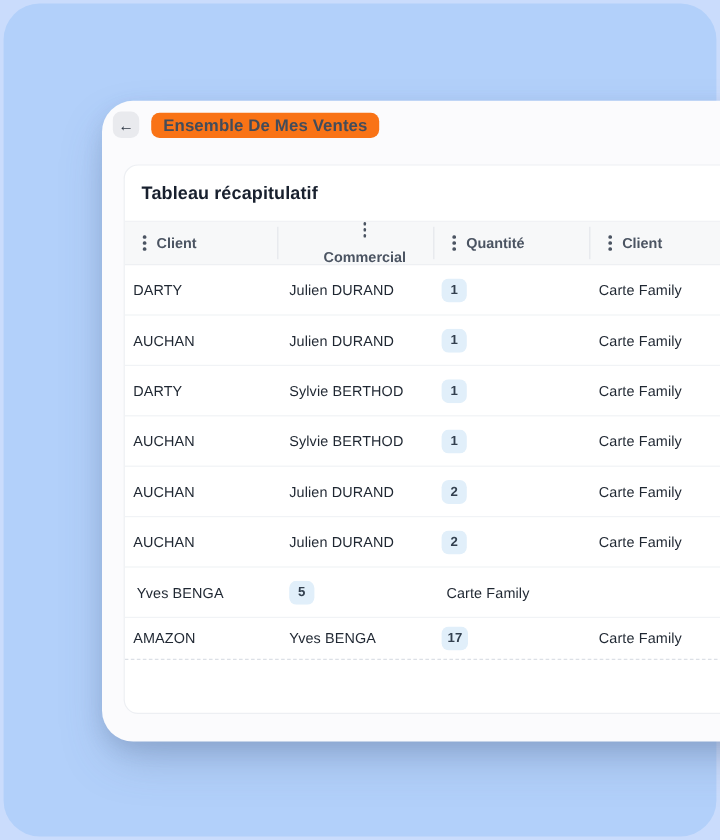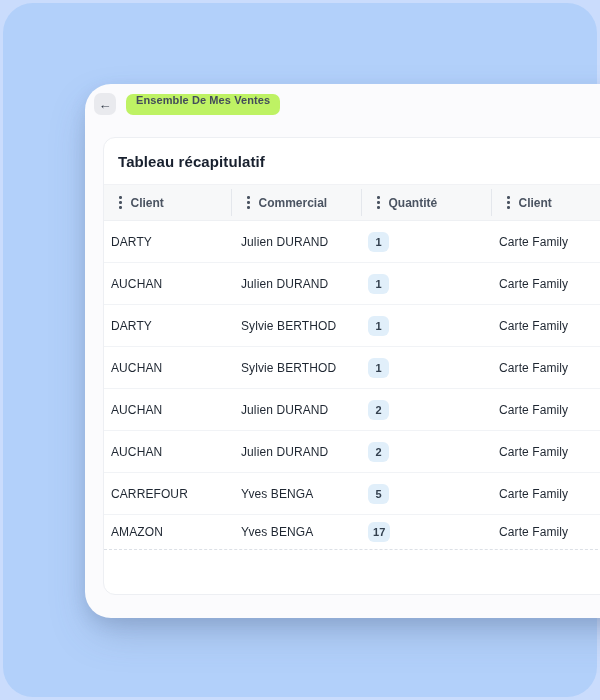--- a/index.html
+++ b/index.html
@@ -18,22 +18,22 @@
     background:#fbfbfd; border-radius:26px;
     box-shadow:0 18px 40px -8px rgba(77,96,134,0.35), 0 6px 16px rgba(77,96,134,0.15);
   }
   .topbar { display:flex; align-items:center; gap:10px; padding:9px 0 0 9px; }
   .back-btn {
     width:22px; height:22px; border-radius:7px; background:#e9eaee;
     display:flex; align-items:center; justify-content:center;
     font-size:13px; color:#2e3744; cursor:pointer; border:none;
   }
   .chip {
-    height:21px; border-radius:7px; background:#bef264; color:#434c5a;
-    font-size:11px; font-weight:700; display:flex; 
+    height:21px; border-radius:7px; background:#f97316; color:#434c5a;
+    font-size:14px; font-weight:700; display:flex; align-items:center;
     padding:0 10px; letter-spacing:0.1px; cursor:pointer;
   }
   .card {
     position:absolute; left:18px; top:53px; width:526px; height:458px;
     background:#ffffff; border:1px solid #edeff3; border-radius:12px;
     overflow:hidden;
   }
   .card-title {
     height:46px; display:flex; align-items:center; padding-left:14px;
     font-size:15px; font-weight:600; color:#18202e; letter-spacing:0.1px;
@@ -41,21 +41,21 @@
   .thead {
     display:flex; align-items:stretch; height:37px; background:#f7f8f9;
     border-top:1px solid #f1f2f5; border-bottom:1px solid #eef0f3;
   }
   .th {
     display:flex; align-items:center; gap:9px; padding-left:16px;
     font-size:12px; font-weight:600; color:#4b5462; position:relative;
     cursor:pointer;
   }
   .th.c1 { width:127px; padding-left:15px;text-align:center; }
-  .th.c2 { width:130px; }
+  .th.c2 { width:130px;flex-direction:column; }
   .th.c3 { width:130px; }
   .th.c4 { flex:1; }
   .th + .th::before {
     content:""; position:absolute; left:0; top:4px; bottom:4px;
     width:1px; background:#e4e7ec;
   }
   .kebab { display:flex; flex-direction:column; gap:2.5px; }
   .kebab i { width:2.5px; height:2.5px; border-radius:50%; background:#4b5462; display:block; }
   .tr {
     display:flex; align-items:center; height:42px;
@@ -176,21 +176,20 @@
   <div class="tr">
     <div class="td c1">AUCHAN</div>
     <div class="td c2">Julien DURAND</div>
     <div class="td c3">
       <span class="badge">2</span>
     </div>
     <div class="td c4">Carte Family</div>
   </div>
 
   <div class="tr">
-    <div class="td c1">CARREFOUR</div>
     <div class="td c2">Yves BENGA</div>
     <div class="td c3">
       <span class="badge">5</span>
     </div>
     <div class="td c4">Carte Family</div>
   </div>
 
   <div class="tr">
     <div class="td c1">AMAZON</div>
     <div class="td c2">Yves BENGA</div>

